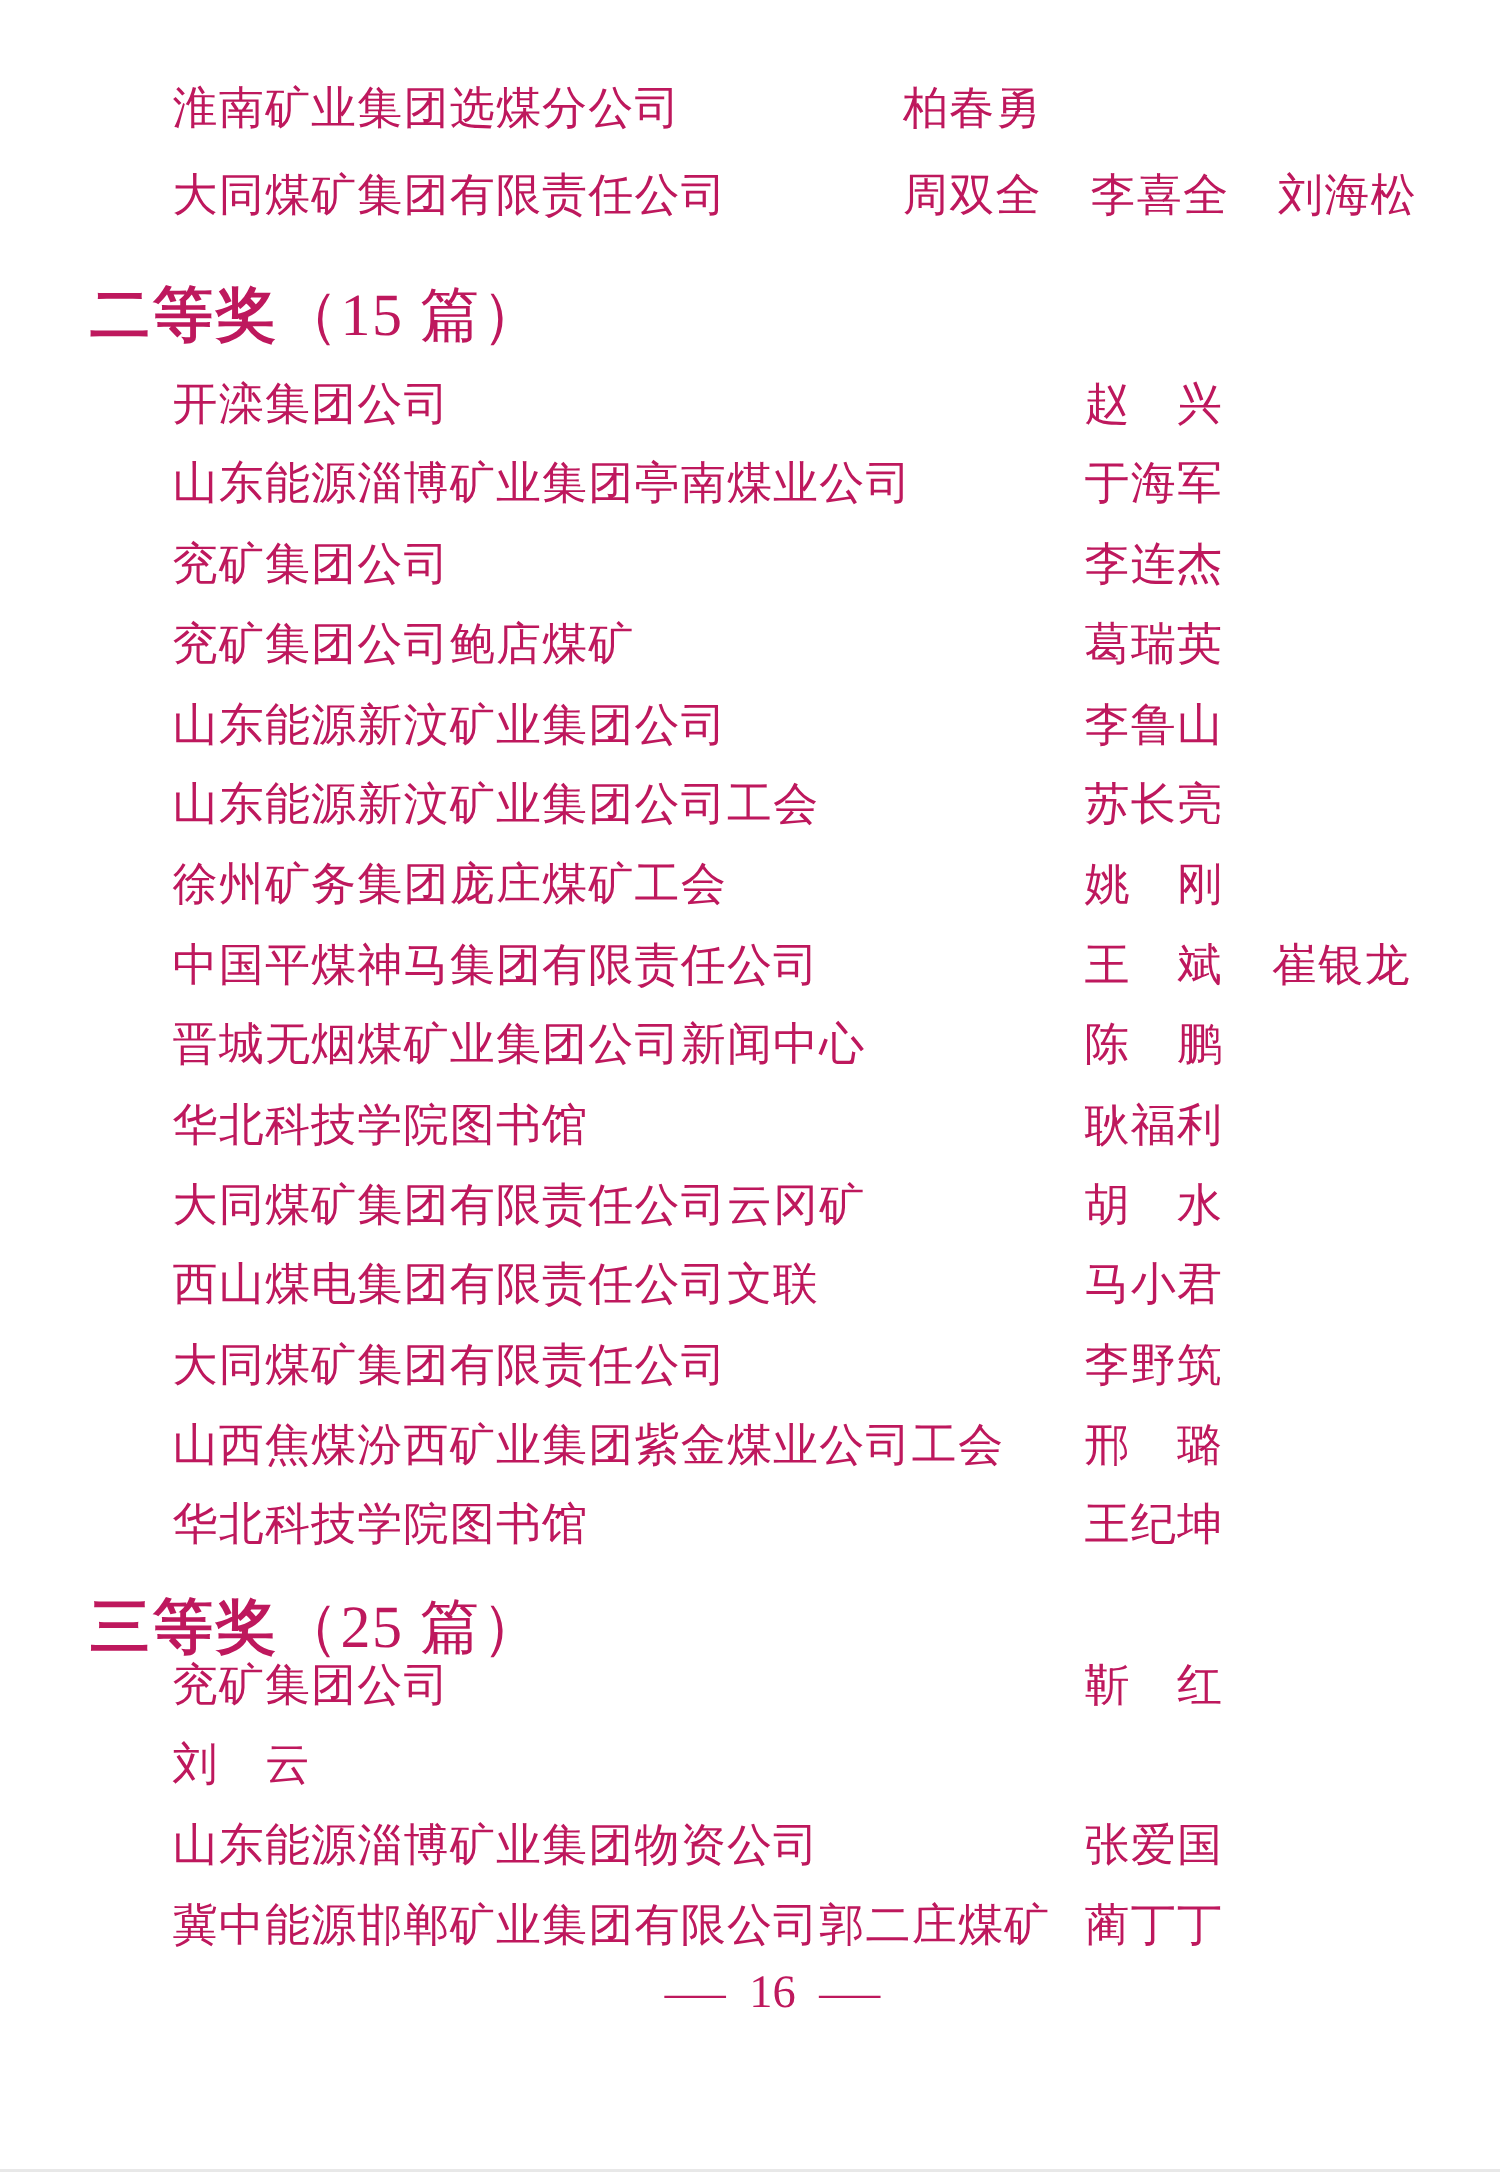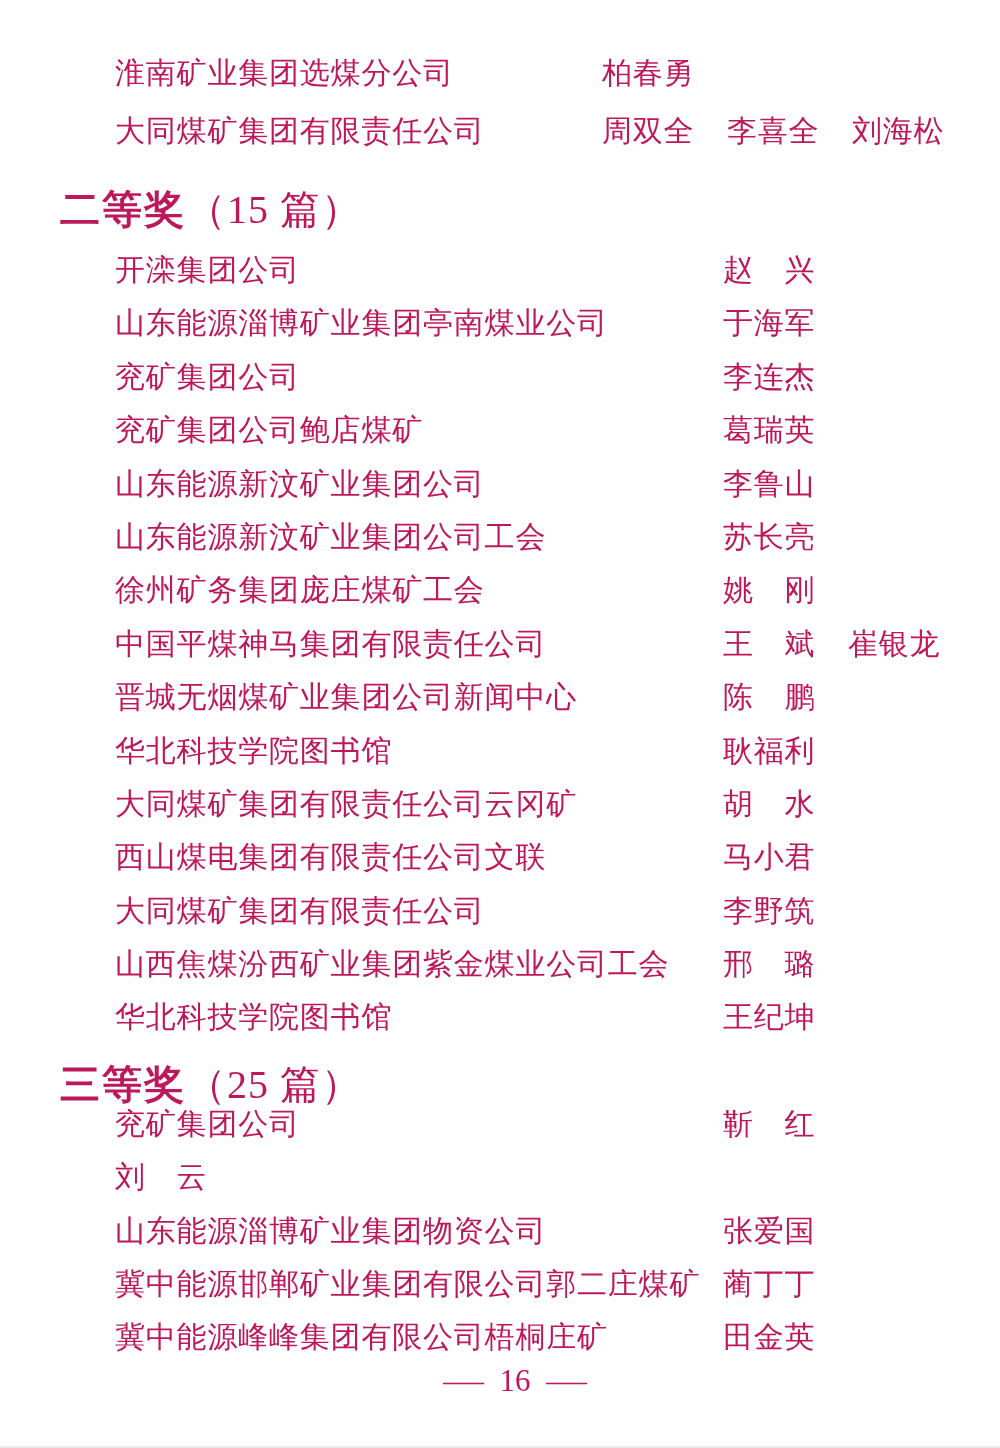--- a/index.html
+++ b/index.html
@@ -192,26 +192,20 @@
           <span class="names">
             <span class="name">张爱国</span>
           </span>
         </div>
         <div class="row">
           <span class="org">冀中能源邯郸矿业集团有限公司郭二庄煤矿</span>
           <span class="names">
             <span class="name">蔺丁丁</span>
           </span>
         </div>
-        <div class="row">
-          <span class="org">冀中能源峰峰集团有限公司梧桐庄矿</span>
-          <span class="names">
-            <span class="name">田金英</span>
-          </span>
-        </div>
       </div>
     </div>
   <div class="footer">
     <span class="dash">—</span>
     <span class="pn">16</span>
     <span class="dash">—</span>
   </div>
 </div>
 
 </body></html>

